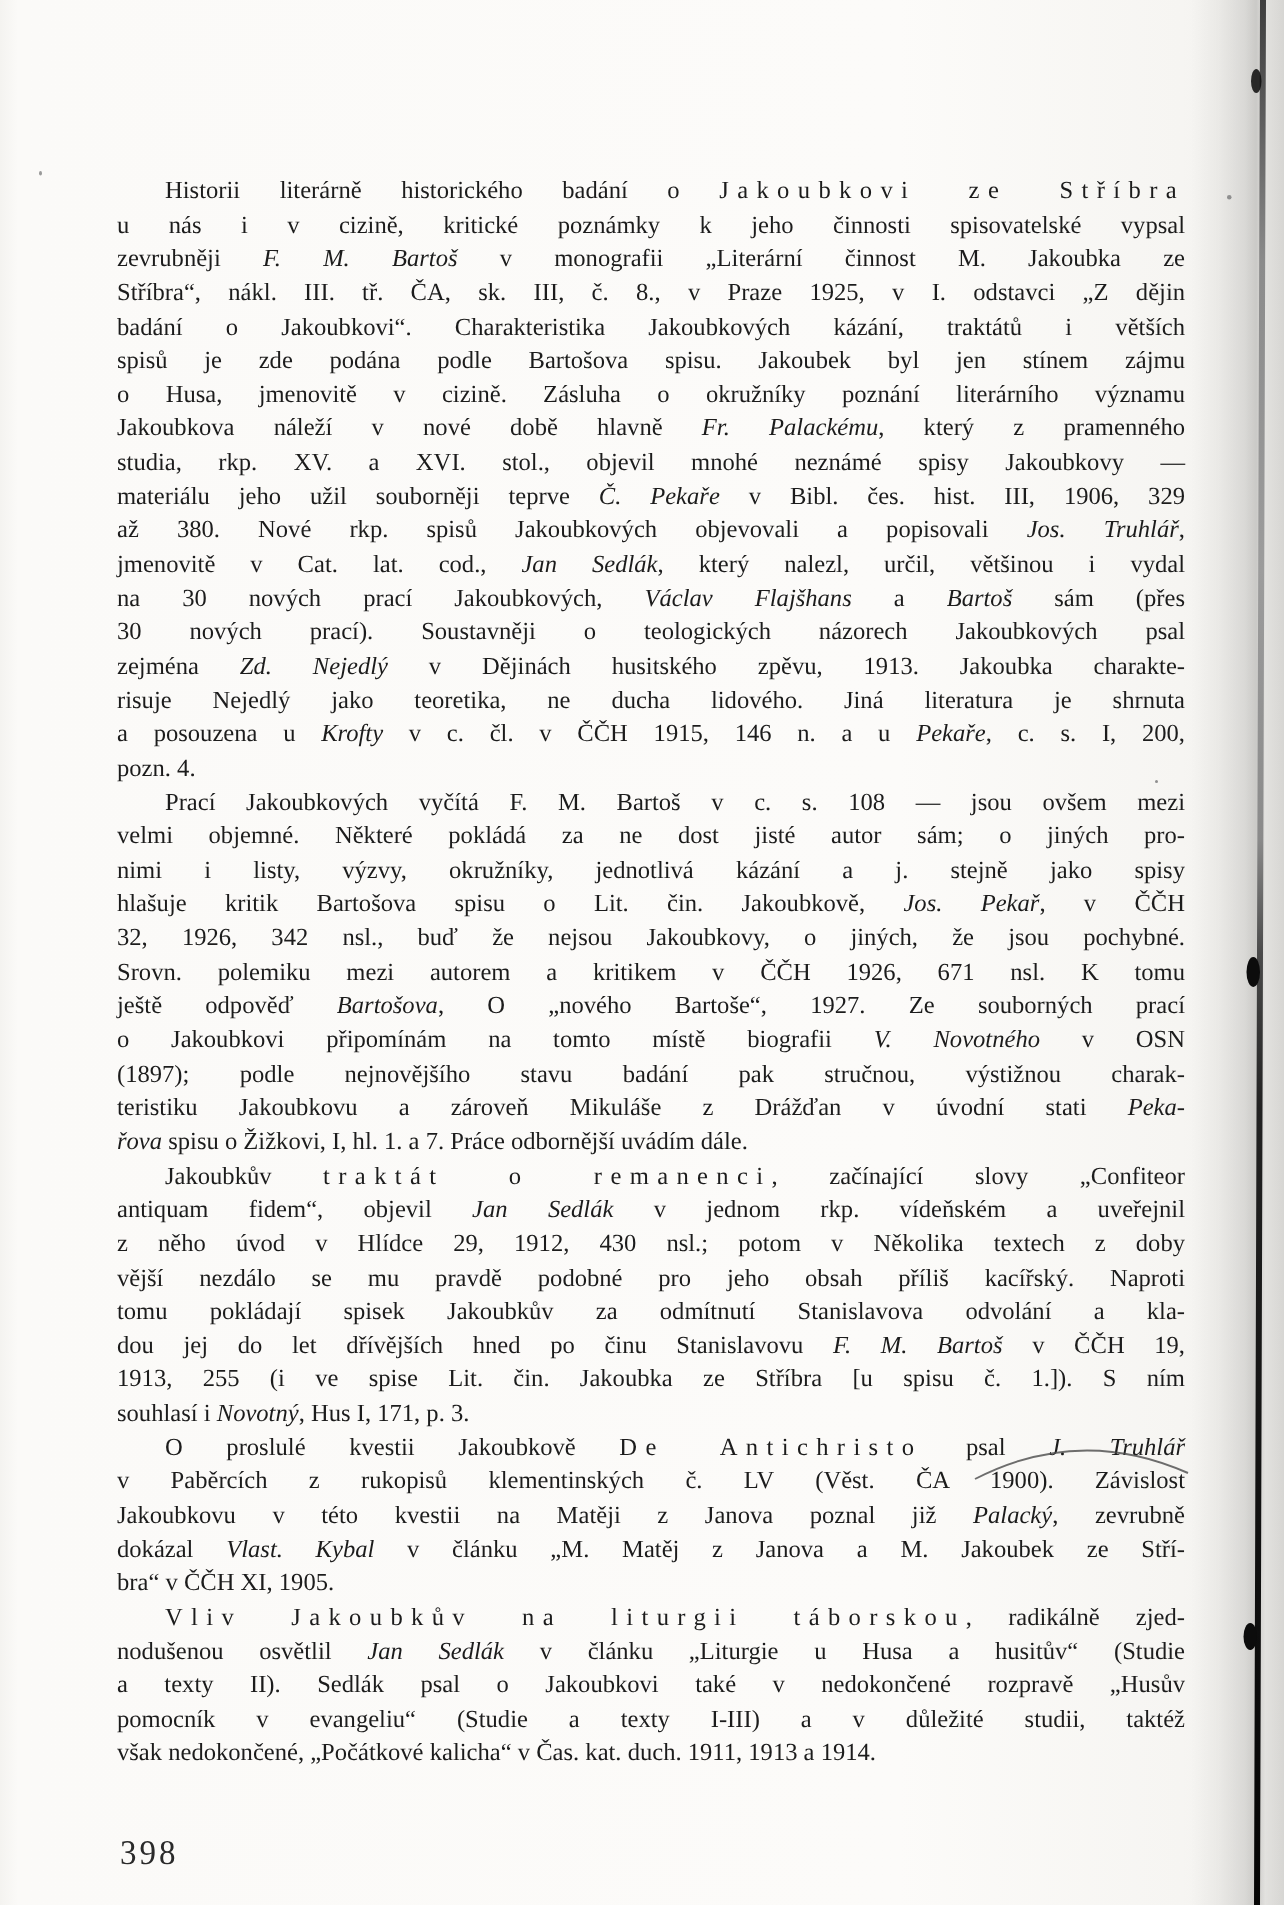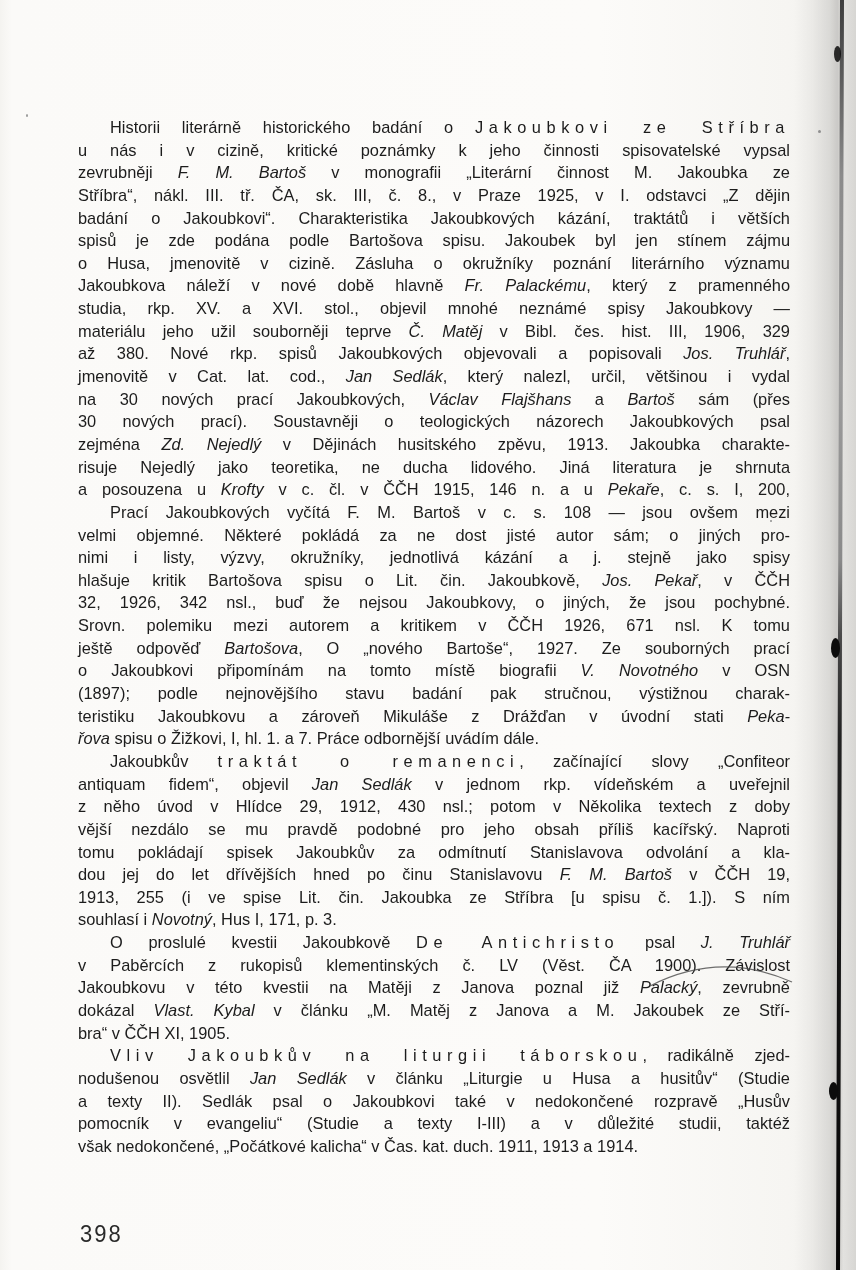--- a/index.html
+++ b/index.html
@@ -1,20 +1,20 @@
 <!DOCTYPE html>
 <html><head>
 <meta charset="utf-8">
 <style>
   html,body{margin:0;padding:0;background:#e9e9e7;}
   .page{
     position:relative;width:856px;height:1270px;margin:0 auto;
     background:linear-gradient(to right,#f4f3f0 0,#fbfaf8 12px,#fcfbf9 70%,#f6f5f2 92%,#efeeeb 100%);
     overflow:hidden;color:#1c1c1c;
-    font-family:Liberation Sans, sans-serif;
+    font-family:Liberation Serif, serif;
   }
   .text-block{position:absolute;left:78px;top:116px;width:712px;}
   .line{
     height:22.65px;line-height:22.65px;font-size:16.4px;
     text-align:justify;text-align-last:justify;
     -moz-text-align-last:justify;
   }
   .line.first{padding-left:32px;}
   .line.last{text-align-last:left;-moz-text-align-last:left;}
   .seg-it{font-style:italic;}
@@ -55,28 +55,29 @@
   <main class="text-block" id="text-block">
       <div class="line first"><span>Historii literárně historického badání o </span><span class="seg-sp">Jakoubkovi ze Stříbra</span></div>
       <div class="line"><span>u nás i v cizině, kritické poznámky k jeho činnosti spisovatelské vypsal</span></div>
       <div class="line"><span>zevrubněji </span><span class="seg-it">F. M. Bartoš</span><span> v monografii „Literární činnost M. Jakoubka ze</span></div>
       <div class="line"><span>Stříbra“, nákl. III. tř. ČA, sk. III, č. 8., v Praze 1925, v I. odstavci „Z dějin</span></div>
       <div class="line"><span>badání o Jakoubkovi“. Charakteristika Jakoubkových kázání, traktátů i větších</span></div>
       <div class="line"><span>spisů je zde podána podle Bartošova spisu. Jakoubek byl jen stínem zájmu</span></div>
       <div class="line"><span>o Husa, jmenovitě v cizině. Zásluha o okružníky poznání literárního významu</span></div>
       <div class="line"><span>Jakoubkova náleží v nové době hlavně </span><span class="seg-it">Fr. Palackému</span><span>, který z pramenného</span></div>
       <div class="line"><span>studia, rkp. XV. a XVI. stol., objevil mnohé neznámé spisy Jakoubkovy —</span></div>
-      <div class="line"><span>materiálu jeho užil souborněji teprve </span><span class="seg-it">Č. Matěj</span><span> v Bibl. čes. hist. III, 1906, 329</span></div>
+      <div class="line"><span>materiálu jeho užil souborněji teprve </span><span class="seg-it">Č. Pekaře</span><span> v Bibl. čes. hist. III, 1906, 329</span></div>
       <div class="line"><span>až 380. Nové rkp. spisů Jakoubkových objevovali a popisovali </span><span class="seg-it">Jos. Truhlář</span><span>,</span></div>
       <div class="line"><span>jmenovitě v Cat. lat. cod., </span><span class="seg-it">Jan Sedlák</span><span>, který nalezl, určil, většinou i vydal</span></div>
       <div class="line"><span>na 30 nových prací Jakoubkových, </span><span class="seg-it">Václav Flajšhans</span><span> a </span><span class="seg-it">Bartoš</span><span> sám (přes</span></div>
       <div class="line"><span>30 nových prací). Soustavněji o teologických názorech Jakoubkových psal</span></div>
       <div class="line"><span>zejména </span><span class="seg-it">Zd. Nejedlý</span><span> v Dějinách husitského zpěvu, 1913. Jakoubka charakte-</span></div>
       <div class="line"><span>risuje Nejedlý jako teoretika, ne ducha lidového. Jiná literatura je shrnuta</span></div>
       <div class="line"><span>a posouzena u </span><span class="seg-it">Krofty</span><span> v c. čl. v ČČH 1915, 146 n. a u </span><span class="seg-it">Pekaře</span><span>, c. s. I, 200,</span></div>
+      <div class="line last"><span>pozn. 4.</span></div>
       <div class="line first"><span>Prací Jakoubkových vyčítá F. M. Bartoš v c. s. 108 — jsou ovšem mezi</span></div>
       <div class="line"><span>velmi objemné. Některé pokládá za ne dost jisté autor sám; o jiných pro-</span></div>
       <div class="line"><span>nimi i listy, výzvy, okružníky, jednotlivá kázání a j. stejně jako spisy</span></div>
       <div class="line"><span>hlašuje kritik Bartošova spisu o Lit. čin. Jakoubkově, </span><span class="seg-it">Jos. Pekař</span><span>, v ČČH</span></div>
       <div class="line"><span>32, 1926, 342 nsl., buď že nejsou Jakoubkovy, o jiných, že jsou pochybné.</span></div>
       <div class="line"><span>Srovn. polemiku mezi autorem a kritikem v ČČH 1926, 671 nsl. K tomu</span></div>
       <div class="line"><span>ještě odpověď </span><span class="seg-it">Bartošova</span><span>, O „nového Bartoše“, 1927. Ze souborných prací</span></div>
       <div class="line"><span>o Jakoubkovi připomínám na tomto místě biografii </span><span class="seg-it">V. Novotného</span><span> v OSN</span></div>
       <div class="line"><span>(1897); podle nejnovějšího stavu badání pak stručnou, výstižnou charak-</span></div>
       <div class="line"><span>teristiku Jakoubkovu a zároveň Mikuláše z Drážďan v úvodní stati </span><span class="seg-it">Peka-</span></div>

